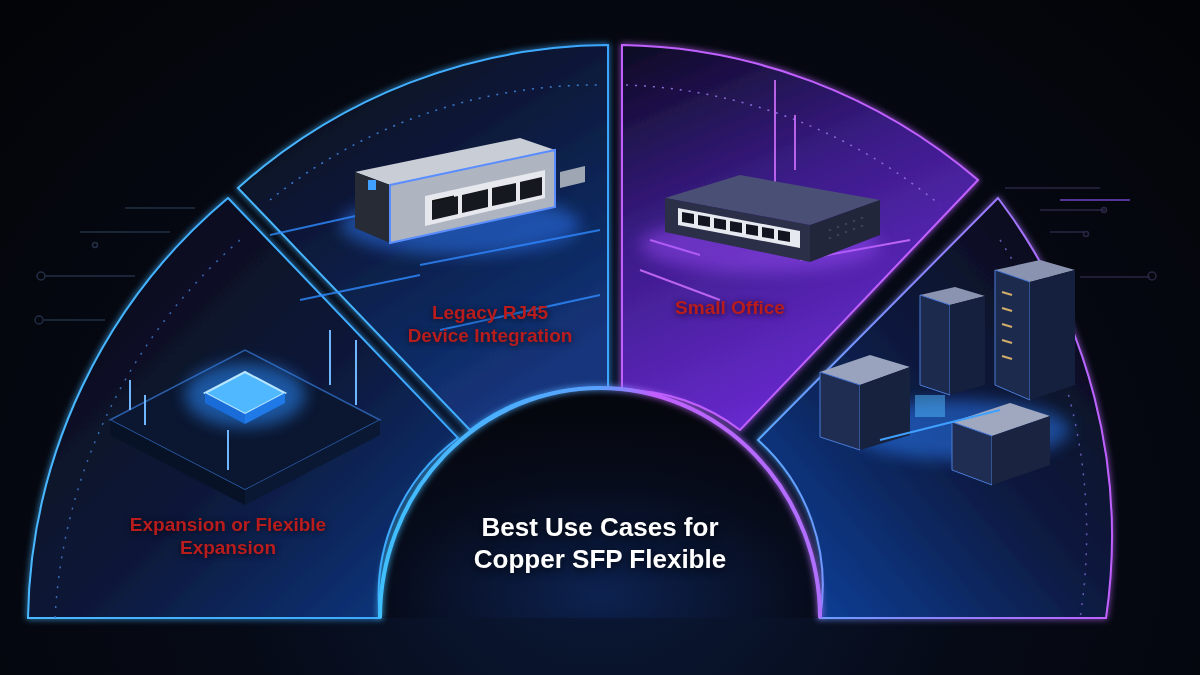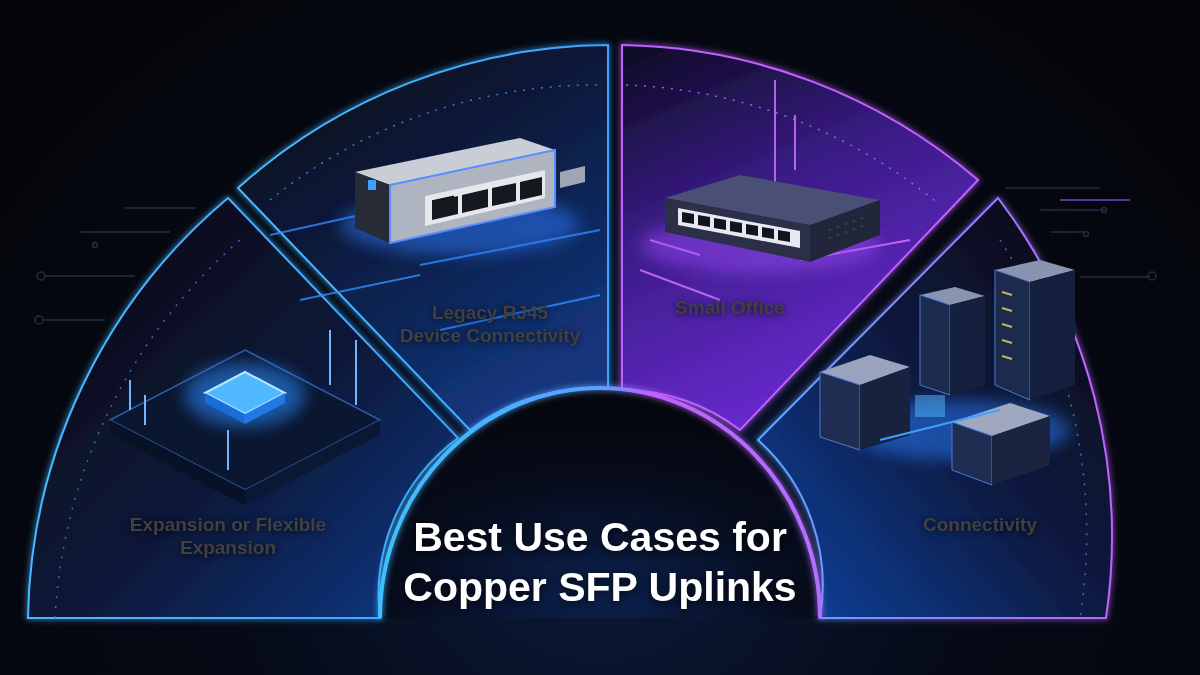--- a/index.html
+++ b/index.html
@@ -4,29 +4,29 @@
 <style>
   html, body { margin:0; padding:0; }
   body {
     width:1200px; height:675px; overflow:hidden; position:relative;
     background: radial-gradient(ellipse at 50% 80%, #0b1a3a 0%, #060a16 45%, #030407 100%);
     font-family: "Liberation Sans", "DejaVu Sans", sans-serif;
     color:#fff;
   }
   #stage { position:absolute; left:0; top:0; width:1200px; height:675px; }
   .label {
-    position:absolute; text-align:center; color:#404040; font-weight:600;
+    position:absolute; text-align:center; color:#b91c1c; font-weight:600;
     text-shadow: 0 1px 6px rgba(0,0,0,0.7);
     line-height:1.2;
   }
   .label span { display:block; }
   .seg-label { font-size:19px; }
   #title {
     position:absolute; left:400px; top:512px; width:400px; text-align:center;
-    font-size:41px; font-weight:700; line-height:1.22; color:#fff;
+    font-size:26px; font-weight:700; line-height:1.22; color:#fff;
     text-shadow:0 2px 10px rgba(0,0,0,0.8);
   }
   #title span { display:block; }
 </style>
 </head>
 <body>
 
 <svg id="stage" width="1200" height="675" viewBox="0 0 1200 675" xmlns="http://www.w3.org/2000/svg">
   <defs>
     <linearGradient id="gLeft" x1="0" y1="0" x2="1" y2="1">
@@ -231,27 +231,26 @@
   </g>
 </svg>
 
 <div class="label seg-label" style="left:108px; top:514px; width:240px;">
   <span>Expansion or Flexible</span>
   <span>Expansion</span>
 </div>
 
 <div class="label seg-label" style="left:380px; top:302px; width:220px;">
   <span>Legacy RJ45</span>
-  <span>Device Connectivity</span>
+  <span>Device Integration</span>
 </div>
 
 <div class="label seg-label" style="left:630px; top:297px; width:200px;">
   <span>Small Office</span>
 </div>
 
 <div class="label seg-label" style="left:860px; top:514px; width:240px;">
-  <span>Connectivity</span>
 </div>
 
 <div id="title">
   <span>Best Use Cases for</span>
-  <span>Copper SFP Uplinks</span>
+  <span>Copper SFP Flexible</span>
 </div>
 
 </body></html>

